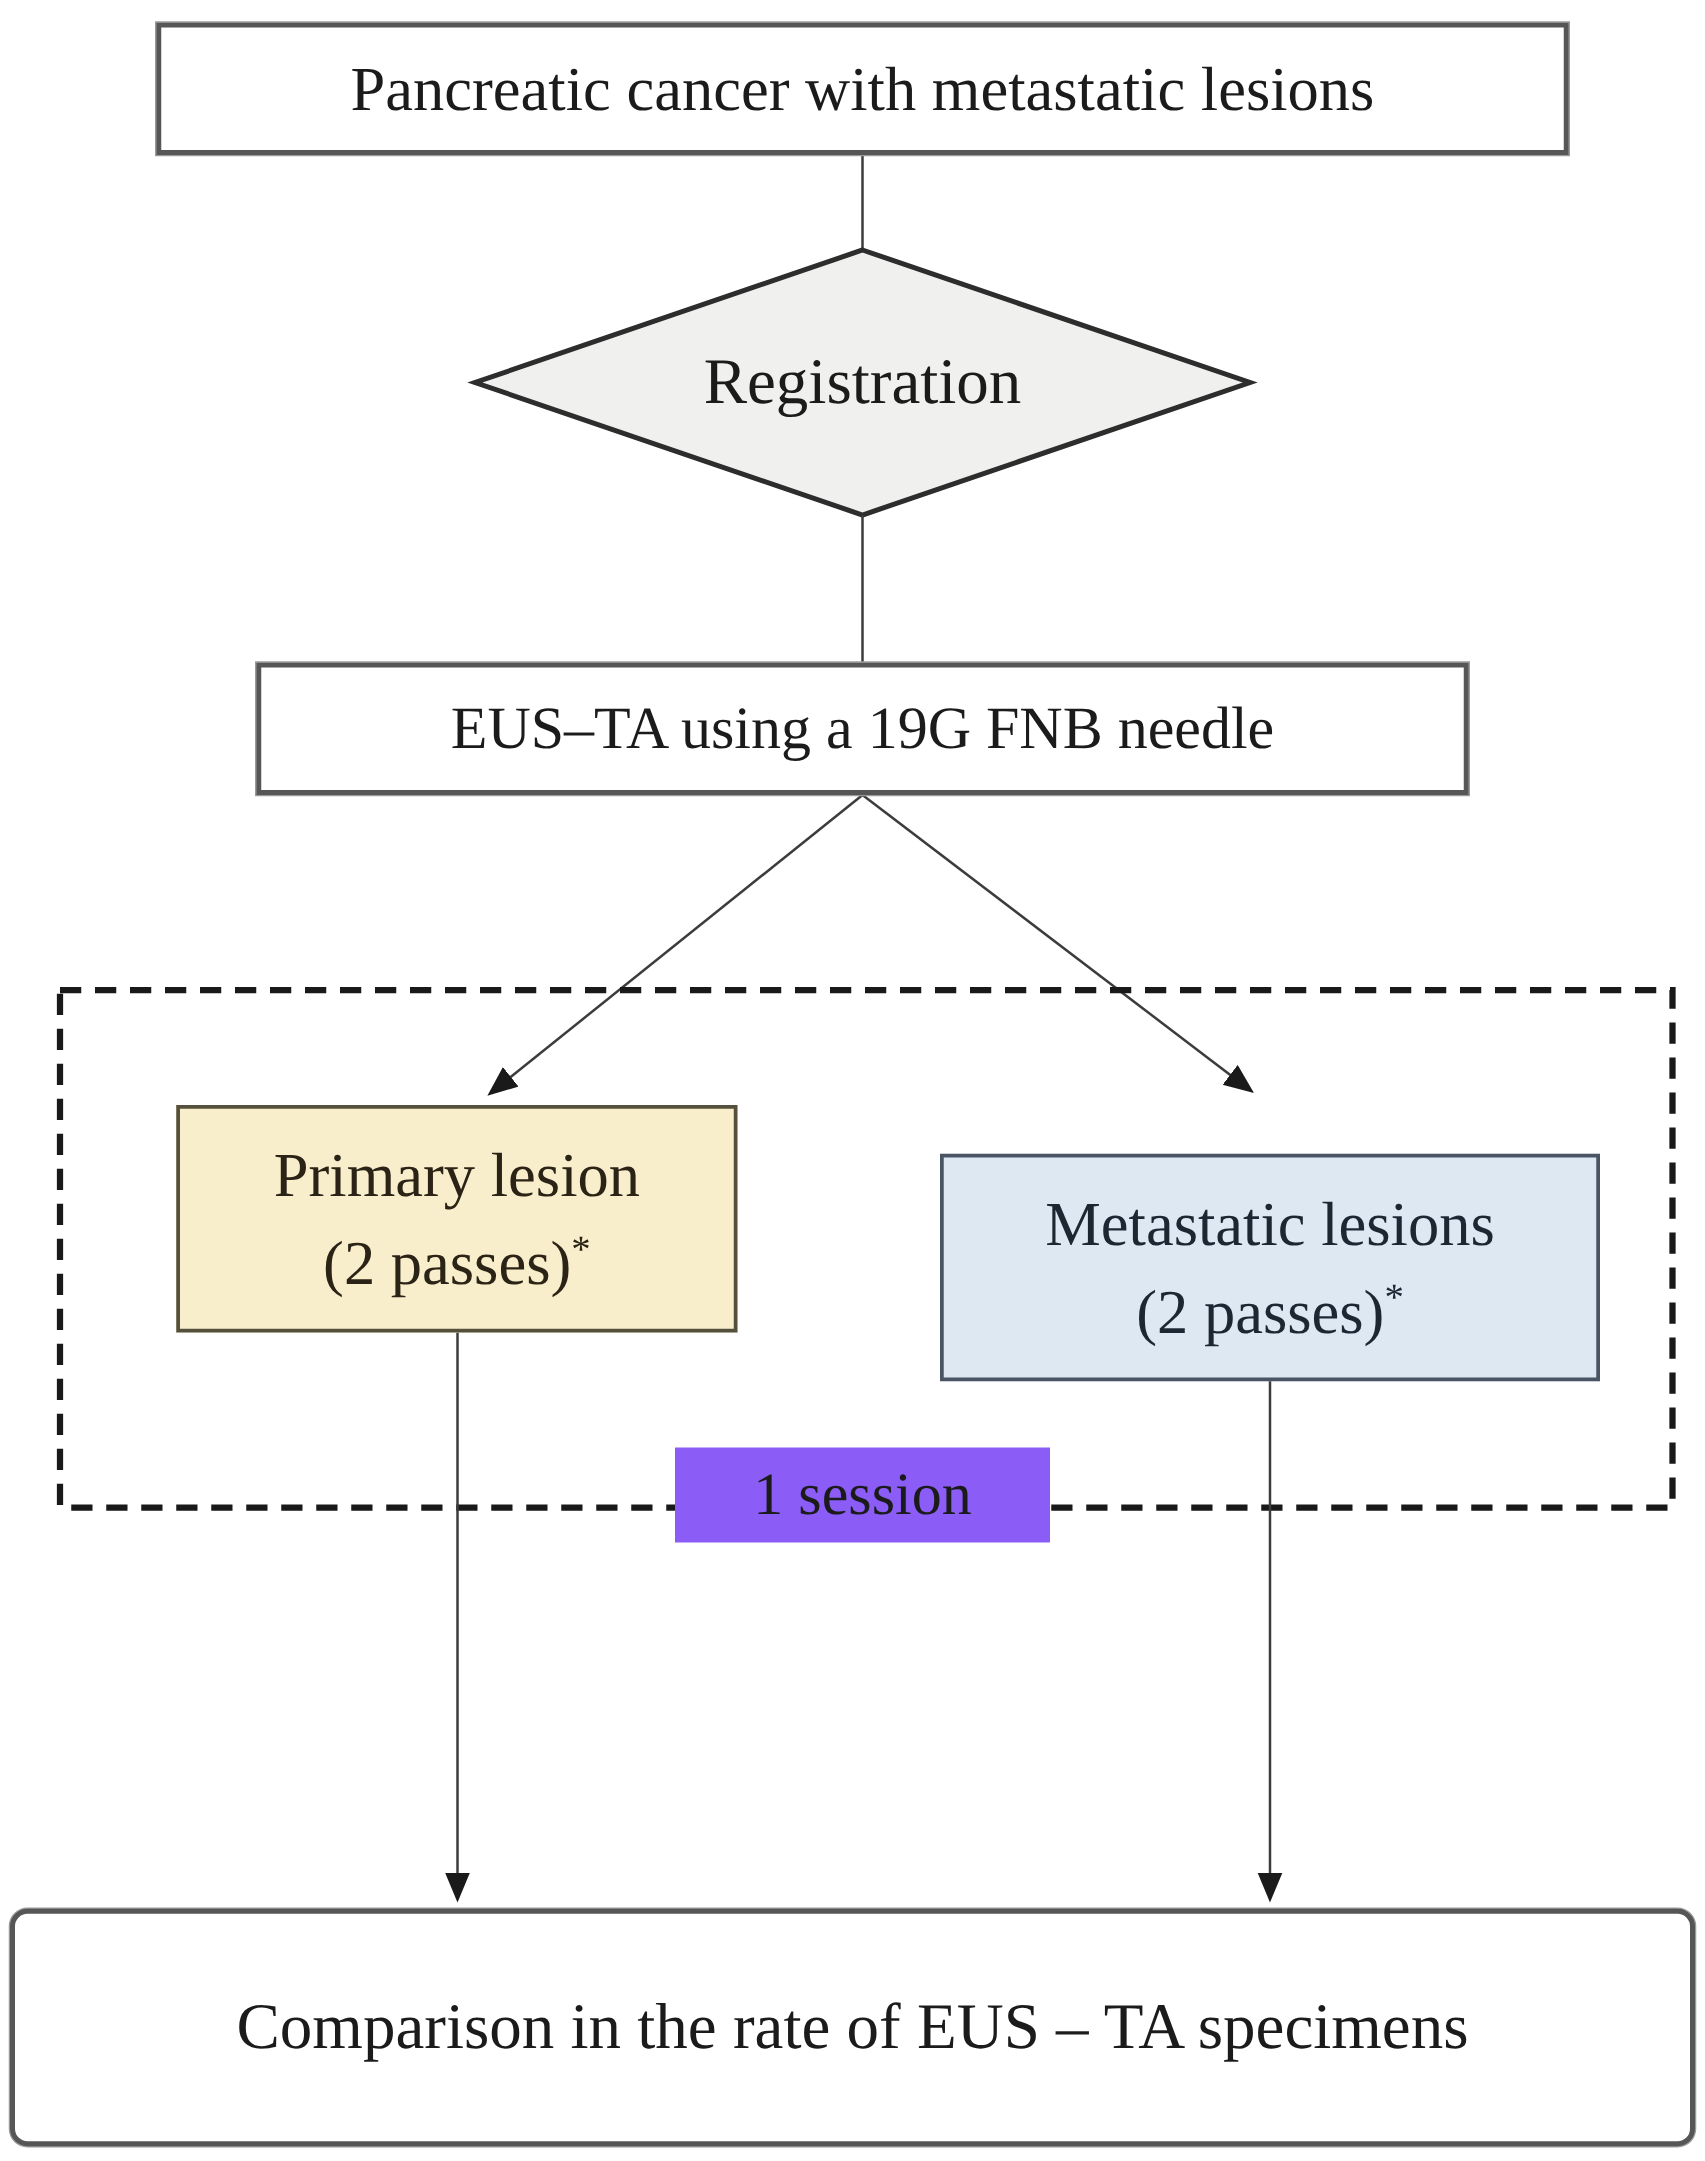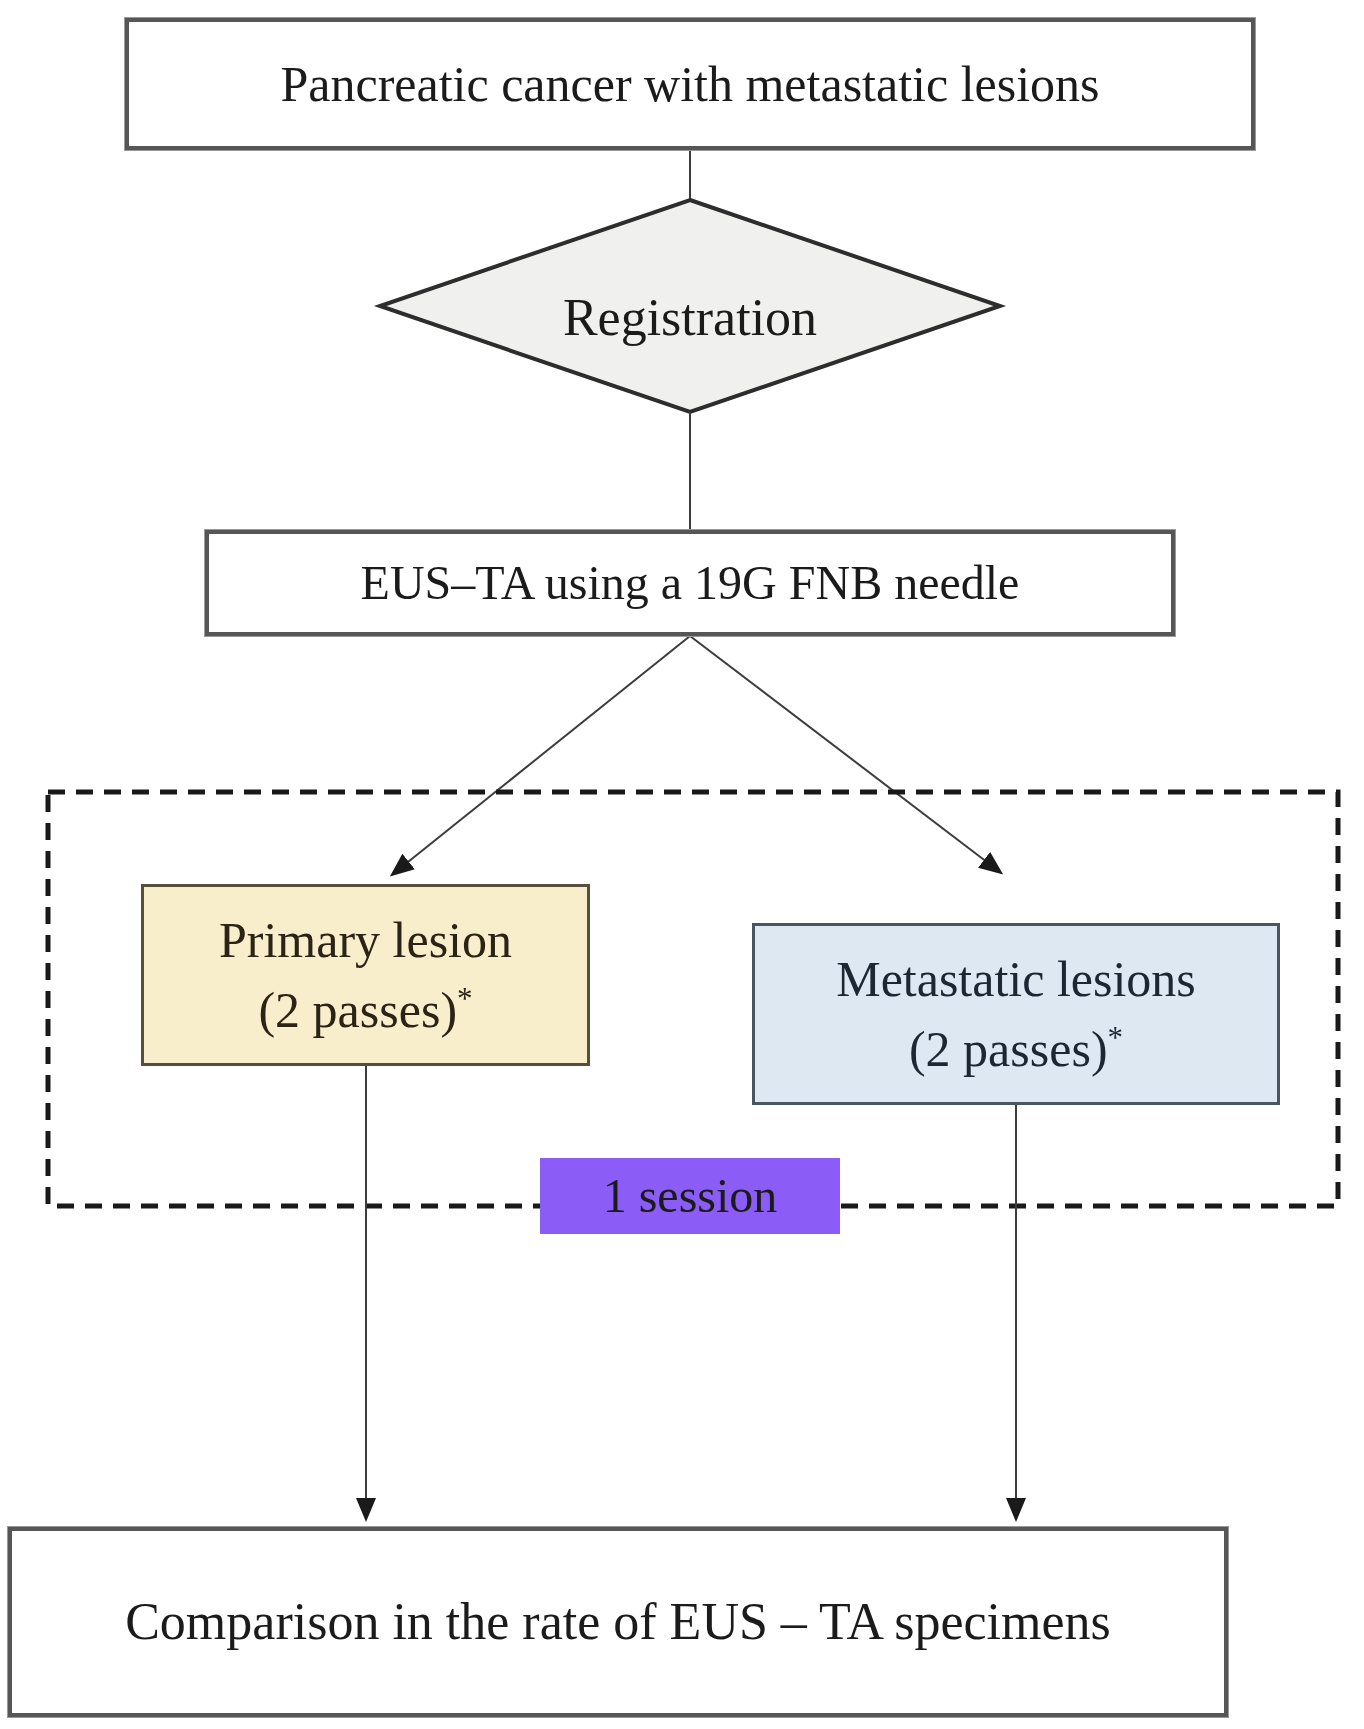--- a/index.html
+++ b/index.html
@@ -34,26 +34,26 @@
     text-align: center;
     background: #ffffff;
     z-index: 2;
     line-height: 1.3;
   }
   .rect-node {
     border: 4px solid #565656;
     box-shadow: 0 0 0 1px #9a9a9a;
   }
   #node-pancreatic-cancer {
-    left: 125px; top: 18px; width: 1130px; height: 132px;
+    left: 125px; top: 18px; width: 1130px; height: 106px;
     font-size: 50px;
     text-align: center;
   }
   #registration-label {
-    left: 380px; top: 212px; width: 620px; height: 212px;
+    left: 380px; top: 200px; width: 620px; height: 212px;
     background: transparent;
     font-size: 52px;
   }
   #node-eus-ta {
     left: 205px; top: 530px; width: 970px; height: 106px;
     font-size: 48px;
   }
   #node-primary-lesion {
     left: 141px; top: 884px; width: 449px; height: 182px;
     border: 3px solid #55503c;
@@ -74,23 +74,24 @@
     font-size: 48px;
     z-index: 3;
   }
   #node-checked-by-pathologists {
     left: 333px; top: 1316px; width: 714px; height: 106px;
     border: 4px solid #6e6e6e;
     box-shadow: none;
     font-size: 50px;
   }
   #node-comparison {
-    left: 8px; top: 1527px; width: 1220px; height: 190px;
+    left: 8px; top: 1527px; width: 1348px; height: 190px;
     font-size: 52px;
     line-height: 1.55;
+    border-radius: 14px;
   }
   sup.asterisk {
     font-size: 62%;
     vertical-align: super;
     line-height: 0;
   }
   .node-line { display: block; }
 </style>
 </head>
 <body>

